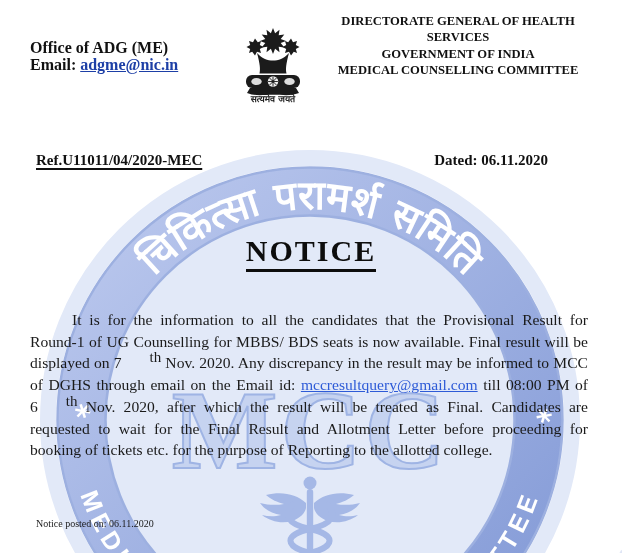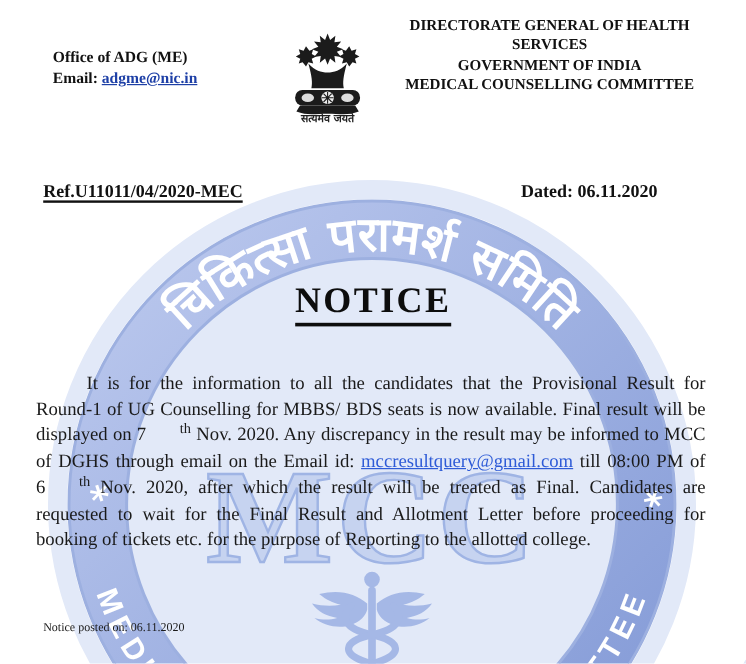--- a/index.html
+++ b/index.html
@@ -9,21 +9,21 @@
     font-family:"Liberation Serif", serif;
     color:#1a1a1a;
     position:relative;
     overflow:hidden;
   }
   .watermark{position:absolute;left:0;top:0;z-index:0;}
   .content{position:absolute;left:0;top:0;width:622px;height:553px;z-index:1;}
 
   .office-block{
     position:absolute;left:30px;top:39px;
-    font-weight:bold;font-size:13px;line-height:17px;color:#111;margin-left:14px;
+    font-weight:bold;font-size:16px;line-height:17px;color:#111;
   }
   .emblem{position:absolute;left:237px;top:6px;}
   .org-block{
     position:absolute;left:320px;top:13px;width:276px;
     text-align:center;font-weight:bold;font-size:12.6px;line-height:16.4px;color:#111;
   }
   .ref-row{
     position:absolute;left:36px;top:152px;width:512px;
     display:flex;justify-content:space-between;
     font-weight:bold;font-size:15px;color:#111;
@@ -33,21 +33,21 @@
   .title{
     display:inline-block;
     font-size:30px;font-weight:bold;letter-spacing:2px;color:#0d0d0d;
     border-bottom:3.5px solid #0d0d0d;padding-bottom:1px;
   }
   .notice-body{
     position:absolute;left:30px;top:309px;width:558px;margin:0;
     font-size:15.6px;line-height:21.7px;text-align:justify;text-indent:42px;
     color:#1a1a1a;
   }
-  .notice-body sup{font-size:12px;line-height:0;vertical-align:super;padding-left:28px;}
+  .notice-body sup{font-size:15px;line-height:0;vertical-align:super;padding-left:28px;}
   a.link-dark{color:#1d3fa6;font-weight:bold;text-decoration:underline;cursor:pointer;}
   a.link-blue{color:#2e5bd7;text-decoration:underline;cursor:pointer;}
   .posted{
     position:absolute;left:36px;top:518px;
     font-size:10px;color:#1a1a1a;
   }
   .wm-arc-devanagari{
     font-family:"DejaVu Sans", sans-serif;
     font-size:40px;font-weight:bold;fill:#ffffff;
   }

